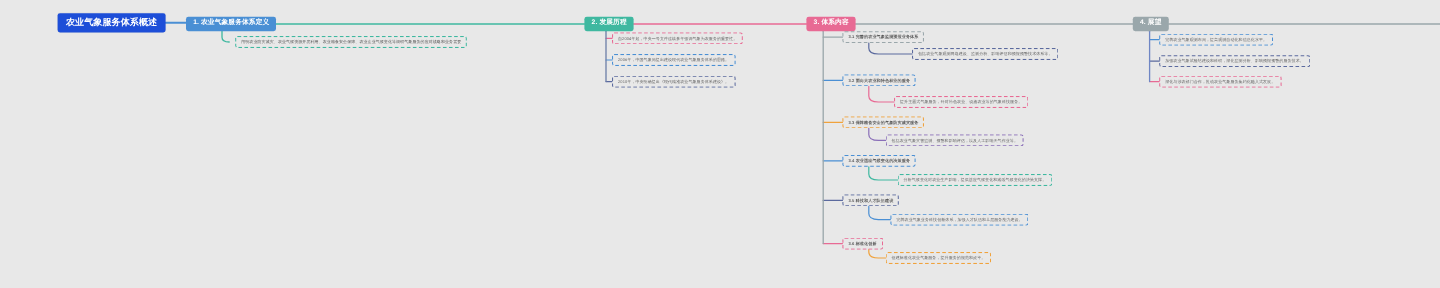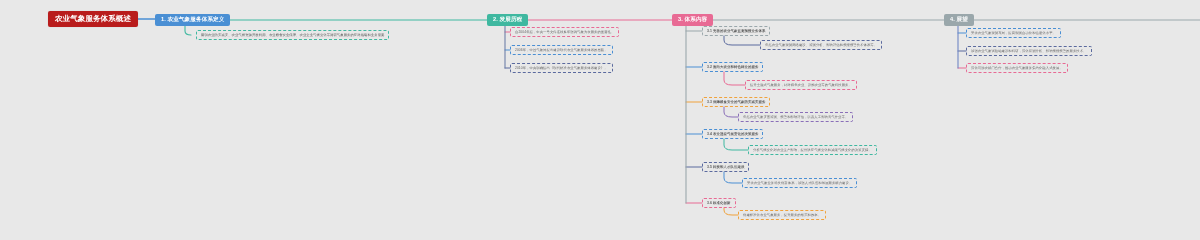--- a/index.html
+++ b/index.html
@@ -16,21 +16,21 @@
   .node{
     position:absolute;
     box-sizing:border-box;
     white-space:nowrap;
     line-height:1;
     letter-spacing:0.1px;
   }
 
   
   .root{
-    background:#b91c1c;
+    background:#1d4ed8;
     color:#ffffff;
     font-size:7.5px;
     font-weight:bold;
     padding:4px 7px;
     border-radius:2px;
     box-shadow:0 0 0 0.5px rgba(0,0,0,.04);
   }
 
   
   .lv1{

